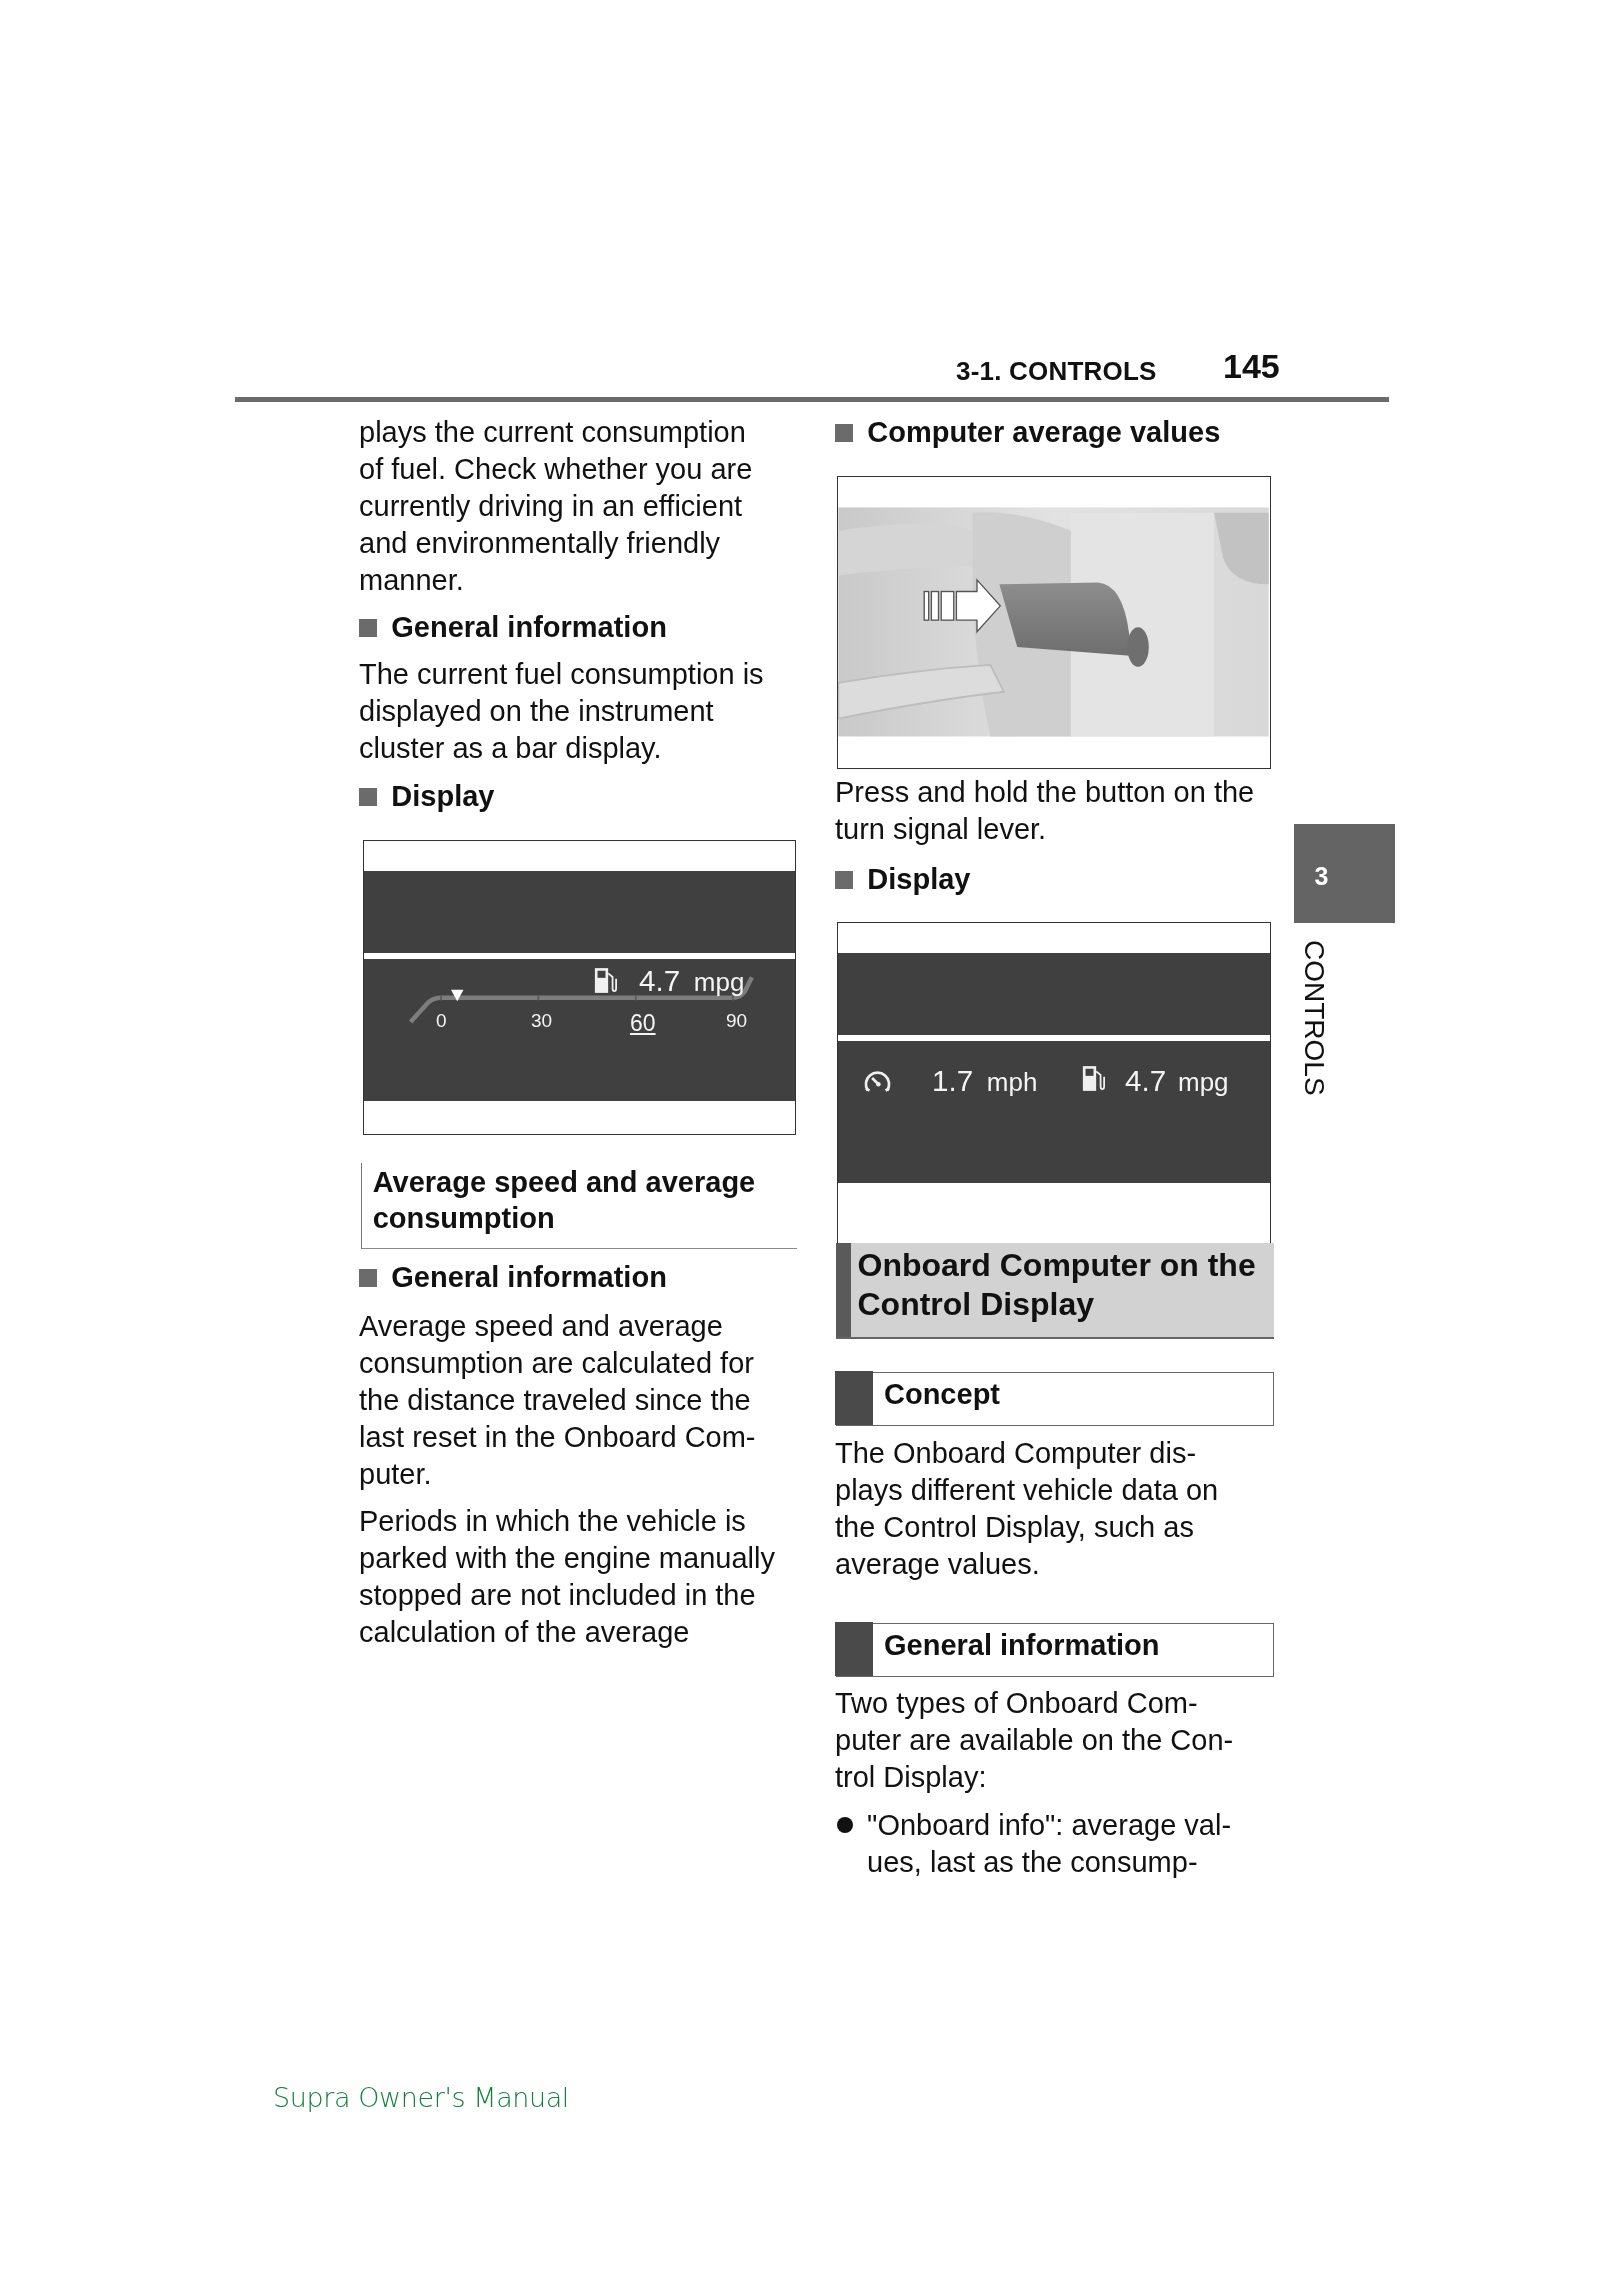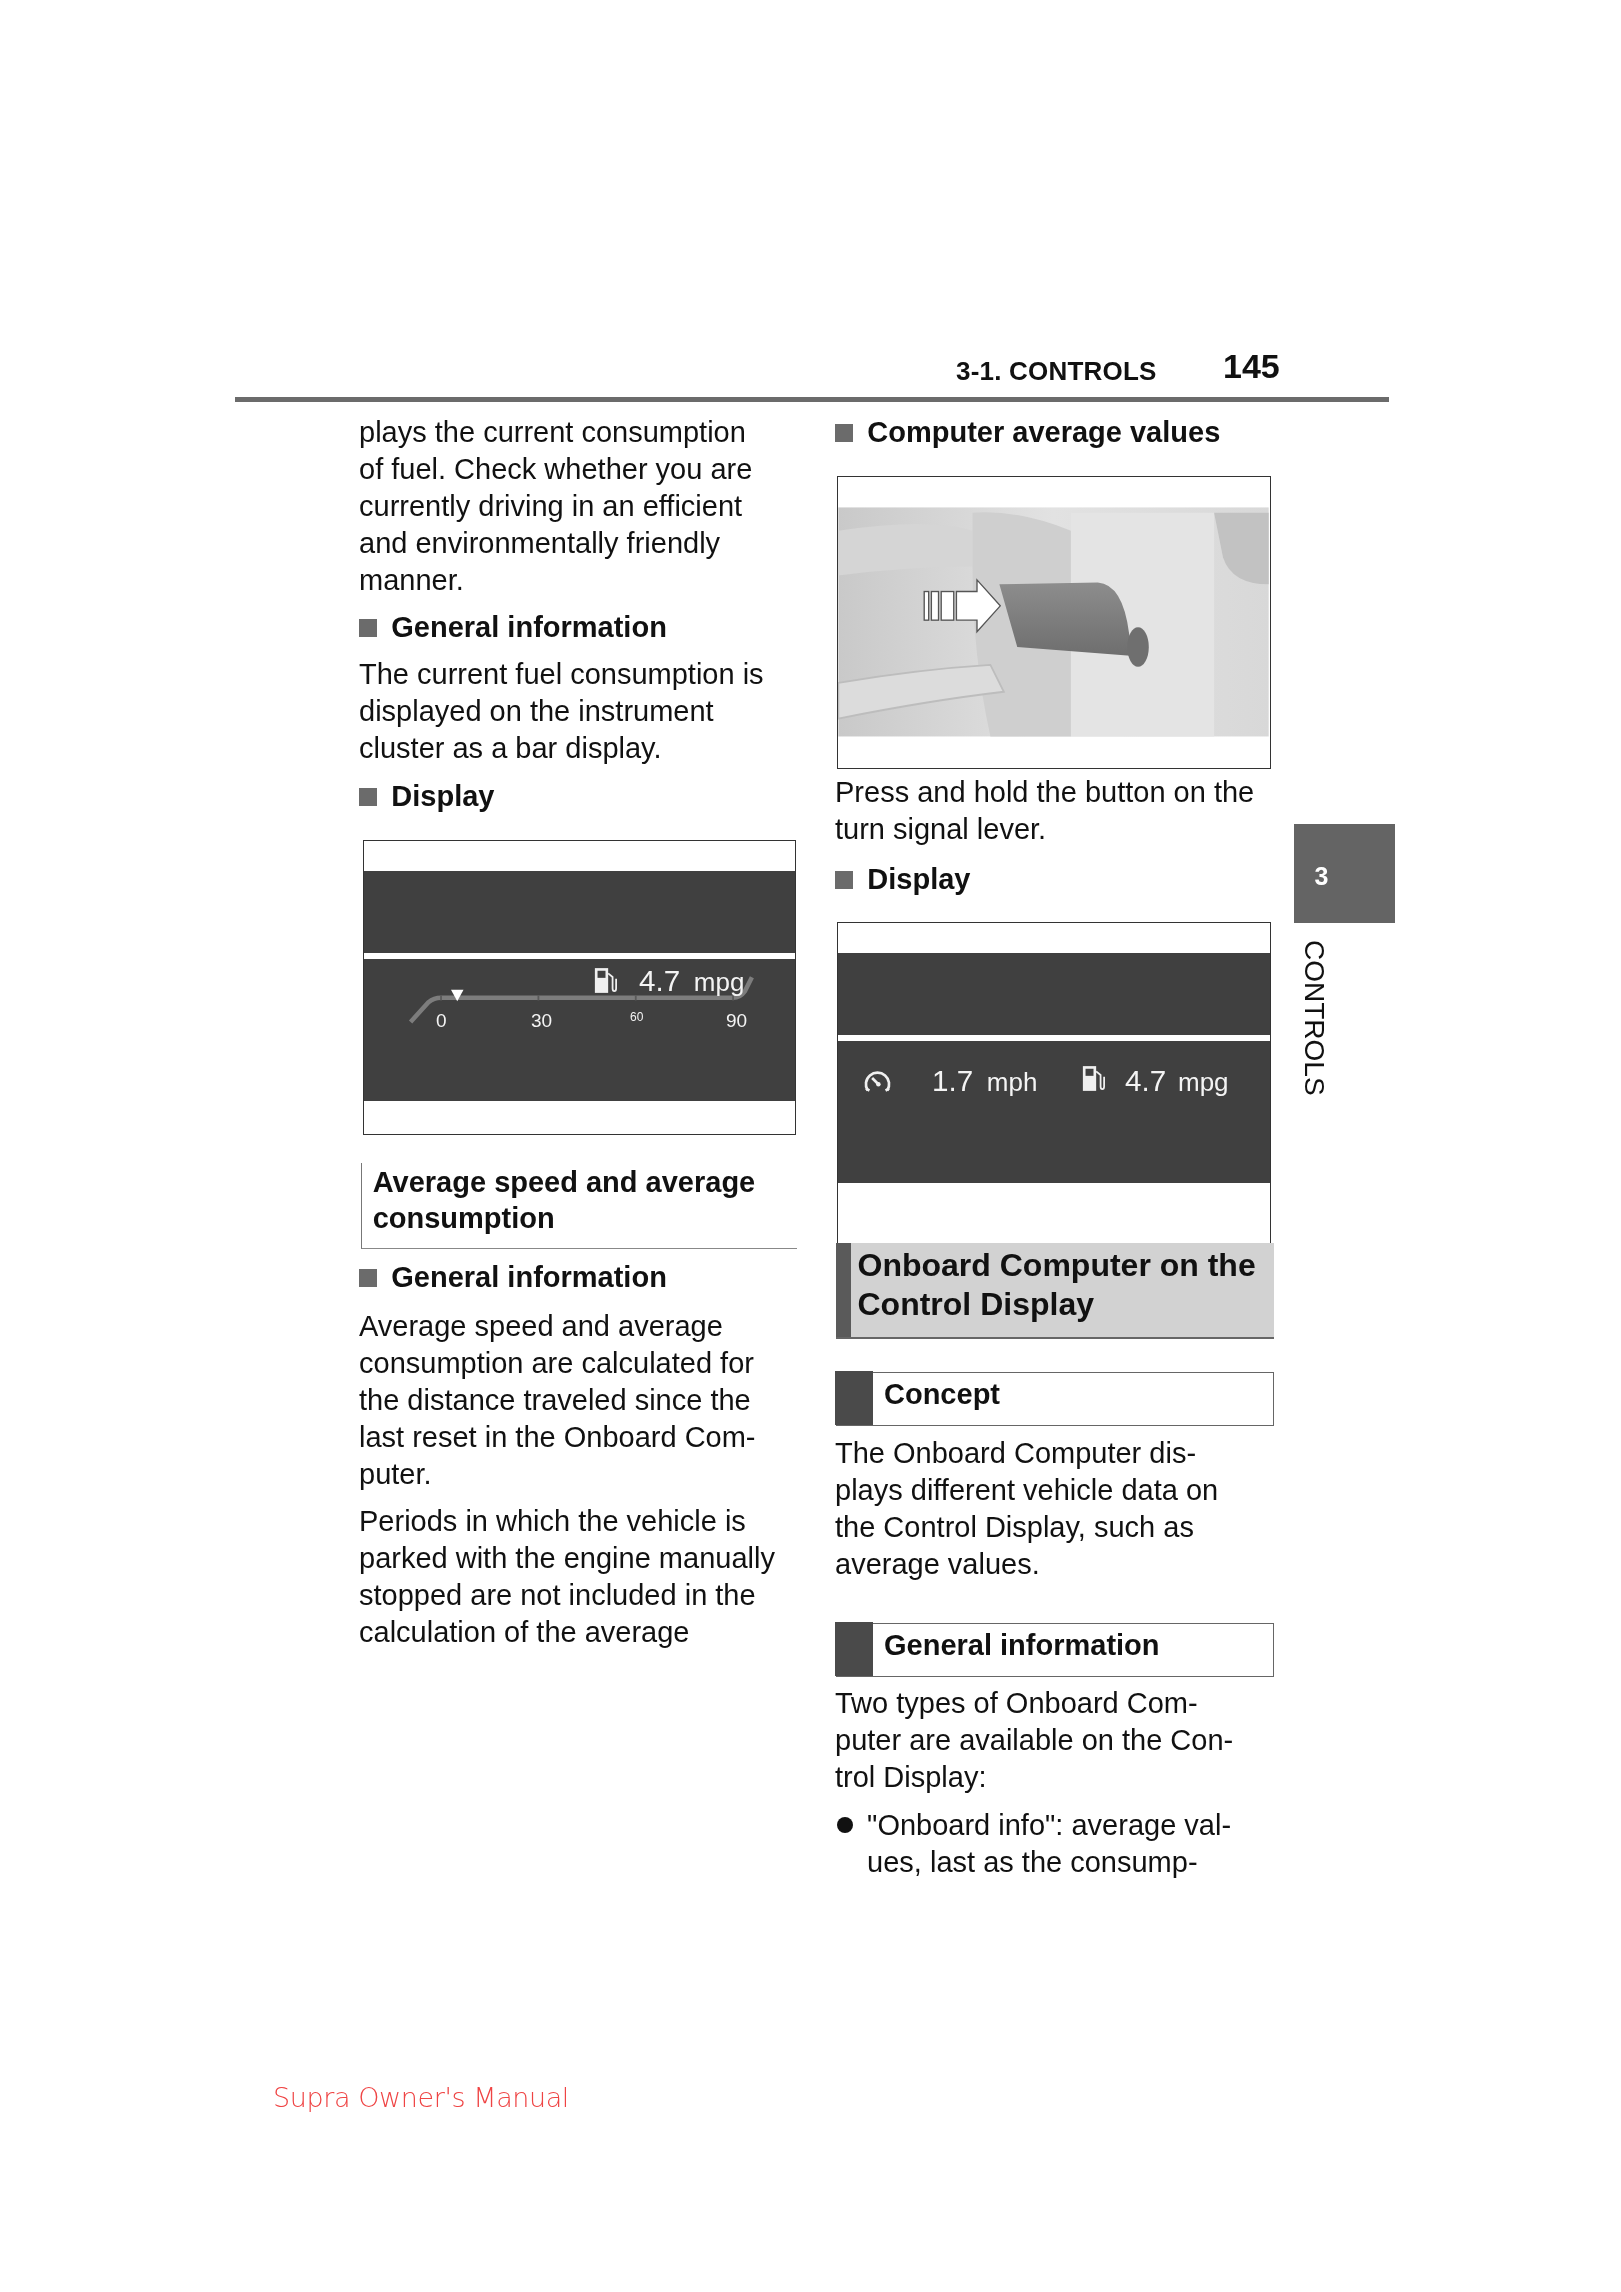--- a/index.html
+++ b/index.html
@@ -11,21 +11,21 @@
   .hdr-rule { left:235px; top:397px; width:1154px; height:4.5px; background:#6b6b6b; }
   .body-text { font-size:29px; line-height:37px; }
   .body-text p { margin:0; }
   .sq-head { font-size:29px; font-weight:bold; line-height:37px; display:flex; align-items:center; }
   .sq { width:18px; height:18px; background:#6b6b6b; margin-right:14.3px; flex:none; }
   .tab { left:1294px; top:824px; width:101px; height:99px; background:#646464; }
   .tab span { position:absolute; left:20.6px; top:38px; color:#fff; font-weight:bold; font-size:25px; }
   .tab-vert { left:1300px; top:940px; width:36px; height:170px; }
   .tab-vert span { position:absolute; left:0; top:0; transform-origin:0 0; transform:translate(30px,0) rotate(90deg);
                    font-size:28px; white-space:nowrap; color:#111; }
-  .footer { left:273px; top:2082px; font-size:27px; color:#ef4444; font-family:"DejaVu Sans", sans-serif; font-weight:300; letter-spacing:-0.4px; }
+  .footer { left:273px; top:2082px; font-size:27px; color:#15803d; font-family:"DejaVu Sans", sans-serif; font-weight:300; letter-spacing:-0.4px; }
   
   .screen { border:1.8px solid #333; background:#fff; box-sizing:border-box; }
   .band { position:absolute; left:0; right:0; background:#404040; }
   .scr-white-line { position:absolute; left:0; right:0; height:5.4px; background:#fff; }
   .scr-text { position:absolute; color:#f4f4f4; white-space:nowrap; }
   
   .h-avg { left:361px; top:1163px; width:436px; height:86px; border-left:1.8px solid #777; border-bottom:1.8px solid #888; box-sizing:border-box; }
   .h-avg span { position:absolute; left:10.7px; top:0.9px; font-size:29px; font-weight:bold; line-height:36px; }
   .h-onboard { left:836px; top:1243px; width:438px; height:96px; background:#d2d2d2; border-bottom:2.7px solid #666; box-sizing:border-box; }
   .h-onboard .bar { position:absolute; left:0; top:0; width:15px; height:100%; background:#5a5a5a; }
@@ -92,21 +92,21 @@
       <rect x="1" y="2" width="15" height="28" fill="#f0f0f0"></rect>
       <rect x="4" y="5" width="9" height="8" fill="#404040"></rect>
       <path d="M16 8 L21 12 L21 25 Q21 28 23 28 Q25 28 25 25 L25 14" stroke="#f0f0f0" stroke-width="2" fill="none"></path>
     </svg>
     <div class="scr-text" style="left:275px; top:4.5px; font-size:29.6px;">
       <span>4.7</span>
       <span style="font-size:26px; margin-left:5.4px;">mpg</span>
     </div>
     <div class="scr-text" style="left:72px; top:51px; font-size:19px;">0</div>
     <div class="scr-text" style="left:167px; top:51px; font-size:19px;">30</div>
-    <div class="scr-text" style="left:266px; top:51px; font-size:12px;">60</div>
+    <div class="scr-text" style="left:266px; top:51px; font-size:23px;text-decoration:underline;">60</div>
     <div class="scr-text" style="left:362px; top:51px; font-size:19px;">90</div>
   </div>
 </div>
 
 <div class="abs h-avg">
   <span>
     <span style="position:static;">Average speed and average</span><br>
     <span style="position:static;">consumption</span>
   </span>
 </div>

